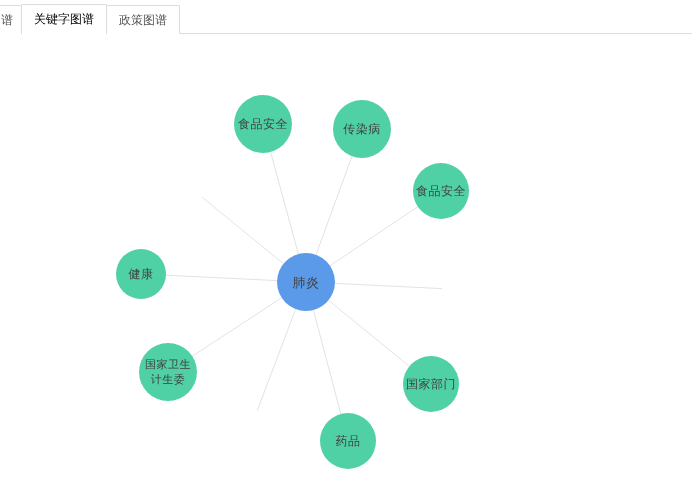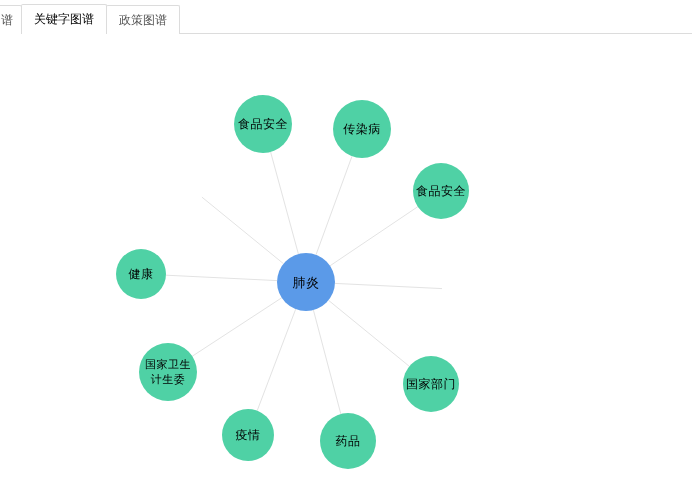--- a/index.html
+++ b/index.html
@@ -96,21 +96,21 @@
     width: 692px;
     height: 463px;
   }
   .node {
     position: absolute;
     border-radius: 50%;
     display: flex;
     align-items: center;
     justify-content: center;
     text-align: center;
-    color: #000000;
+    color: #404040;
     font-size: 12px;
     line-height: 15px;
     letter-spacing: 0.5px;
     cursor: pointer;
     box-sizing: border-box;
     user-select: none;
   }
   .node-label {
     display: block;
     width: 100%;
@@ -159,23 +159,20 @@
       </div>
       <div class="node" style="width: 56px; height: 56px; left: 413px; top: 129px; background: rgb(79, 209, 165); font-size: 12px;">
         <span class="node-label">食品安全</span>
       </div>
       <div class="node" style="width: 56px; height: 56px; left: 403px; top: 322px; background: rgb(79, 209, 165); font-size: 12px;">
         <span class="node-label">国家部门</span>
       </div>
       <div class="node" style="width: 56px; height: 56px; left: 320px; top: 379px; background: rgb(79, 209, 165); font-size: 12px;">
         <span class="node-label">药品</span>
       </div>
-      <div class="node" style="width: 52px; height: 52px; left: 222px; top: 375px; background: rgb(79, 209, 165); font-size: 12px;">
-        <span class="node-label">疫情</span>
-      </div>
       <div class="node" style="width: 58px; height: 58px; left: 139px; top: 309px; background: rgb(79, 209, 165); font-size: 11px;">
         <span class="node-label">国家卫生计生委</span>
       </div>
       <div class="node" style="width: 50px; height: 50px; left: 116px; top: 215px; background: rgb(79, 209, 165); font-size: 12px;">
         <span class="node-label">健康</span>
       </div>
       <div class="node" style="width: 58px; height: 58px; left: 277px; top: 219px; background: rgb(91, 154, 232); font-size: 13px;">
         <span class="node-label">肺炎</span>
       </div>
     </div>

